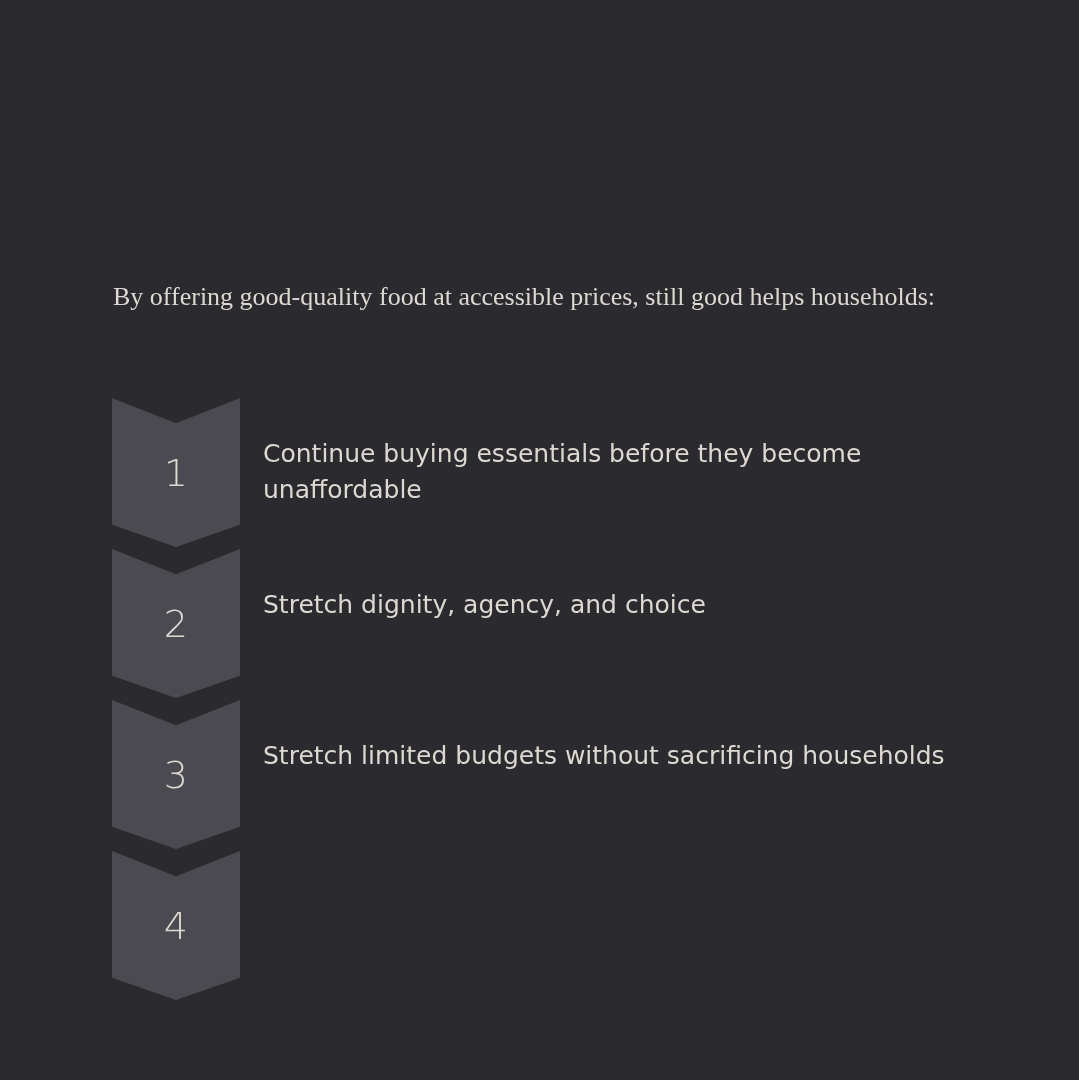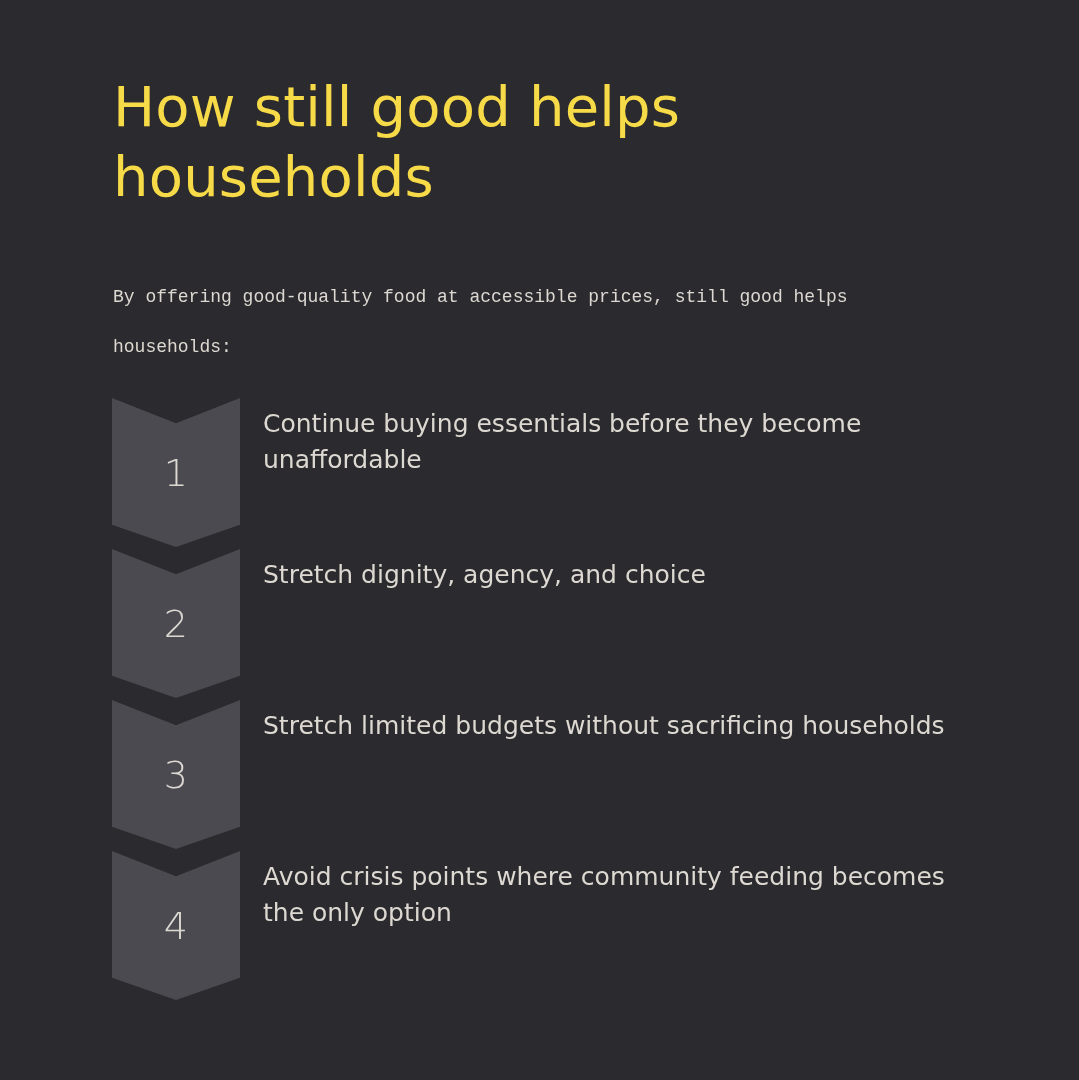--- a/index.html
+++ b/index.html
@@ -38,22 +38,22 @@
     color: #f7da47;
     white-space: pre-line;
   }
 
   
   .intro {
     position: absolute;
     left: 113px;
     top: 272px;
     width: 830px;
-    font-family: Liberation Mono, monospace;
-    font-size: 18px;
+    font-family: Liberation Serif, serif;
+    font-size: 26px;
     line-height: 50px;
     font-weight: 400;
     color: #ddd9d2;
     white-space: pre-line;
   }
 
   
   .steps {
     position: absolute;
     left: 112px;
@@ -92,35 +92,34 @@
     font-size: 38px;
     font-weight: 300;
     color: #ddd9d2;
     letter-spacing: 0.5px;
     pointer-events: none;
   }
 
   .step-text {
     position: absolute;
     left: 151px;
-    top: 8px;
+    top: 38px;
     width: 720px;
     font-family: "DejaVu Sans", sans-serif;
     font-size: 25px;
     line-height: 36px;
     font-weight: 400;
     color: #ddd9d2;
   }
 </style>
 </head>
 <body>
 
 <div class="slide">
 
-  <h1 class="title">How still good helps households</h1>
 
   <p class="intro">By offering good-quality food at accessible prices, still good helps households:</p>
 
   <div class="steps">
 
     <div class="step">
       <div class="chev"></div>
       <div class="chev-num">1</div>
       <div class="step-text">Continue buying essentials before they become unaffordable</div>
     </div>
@@ -133,17 +132,16 @@
 
     <div class="step">
       <div class="chev"></div>
       <div class="chev-num">3</div>
       <div class="step-text">Stretch limited budgets without sacrificing households</div>
     </div>
 
     <div class="step">
       <div class="chev"></div>
       <div class="chev-num">4</div>
-      <div class="step-text">Avoid crisis points where community feeding becomes the only option</div>
     </div>
 
   </div>
 </div>
 
 </body></html>

